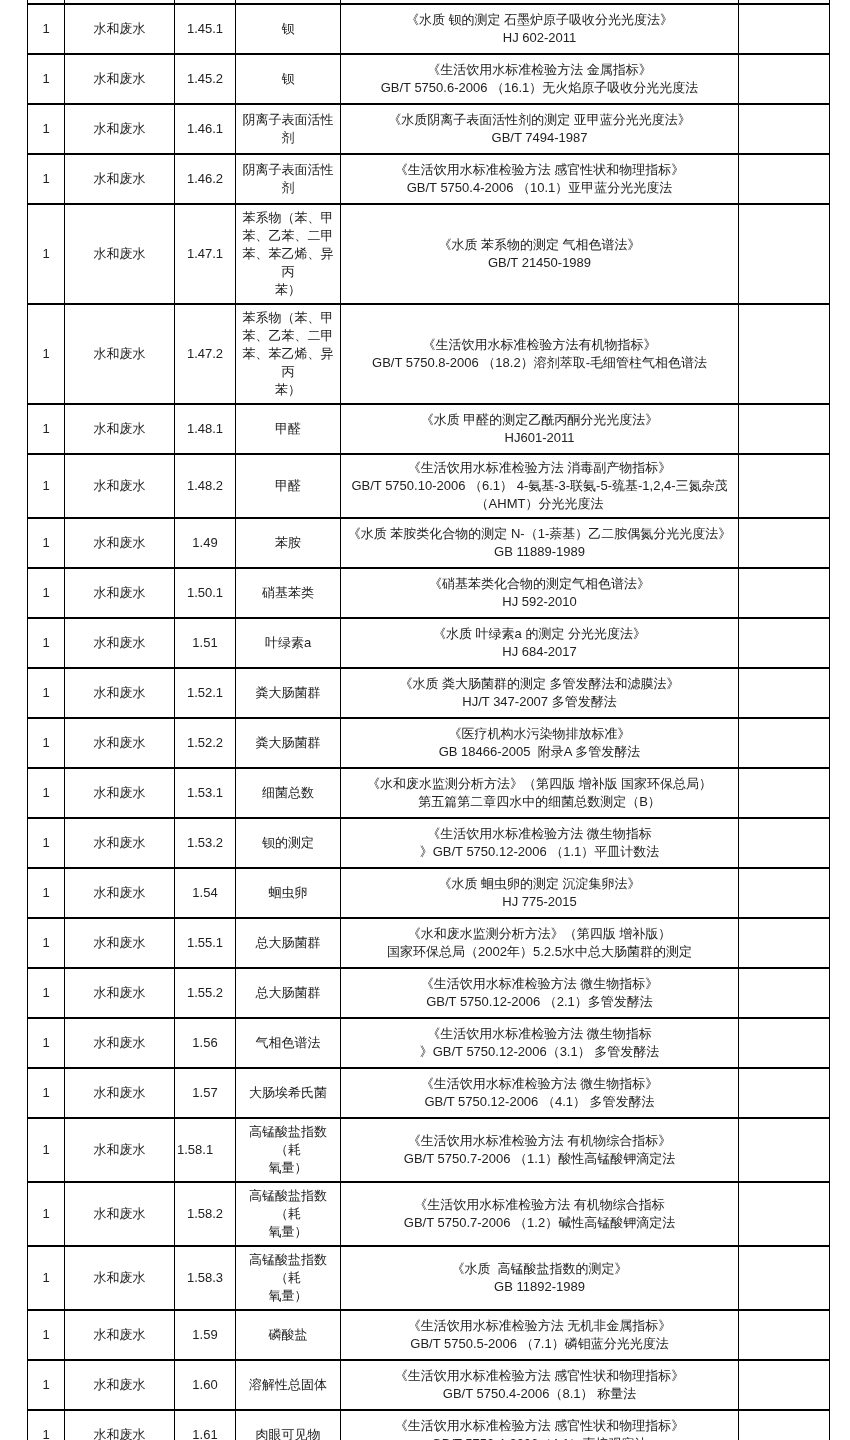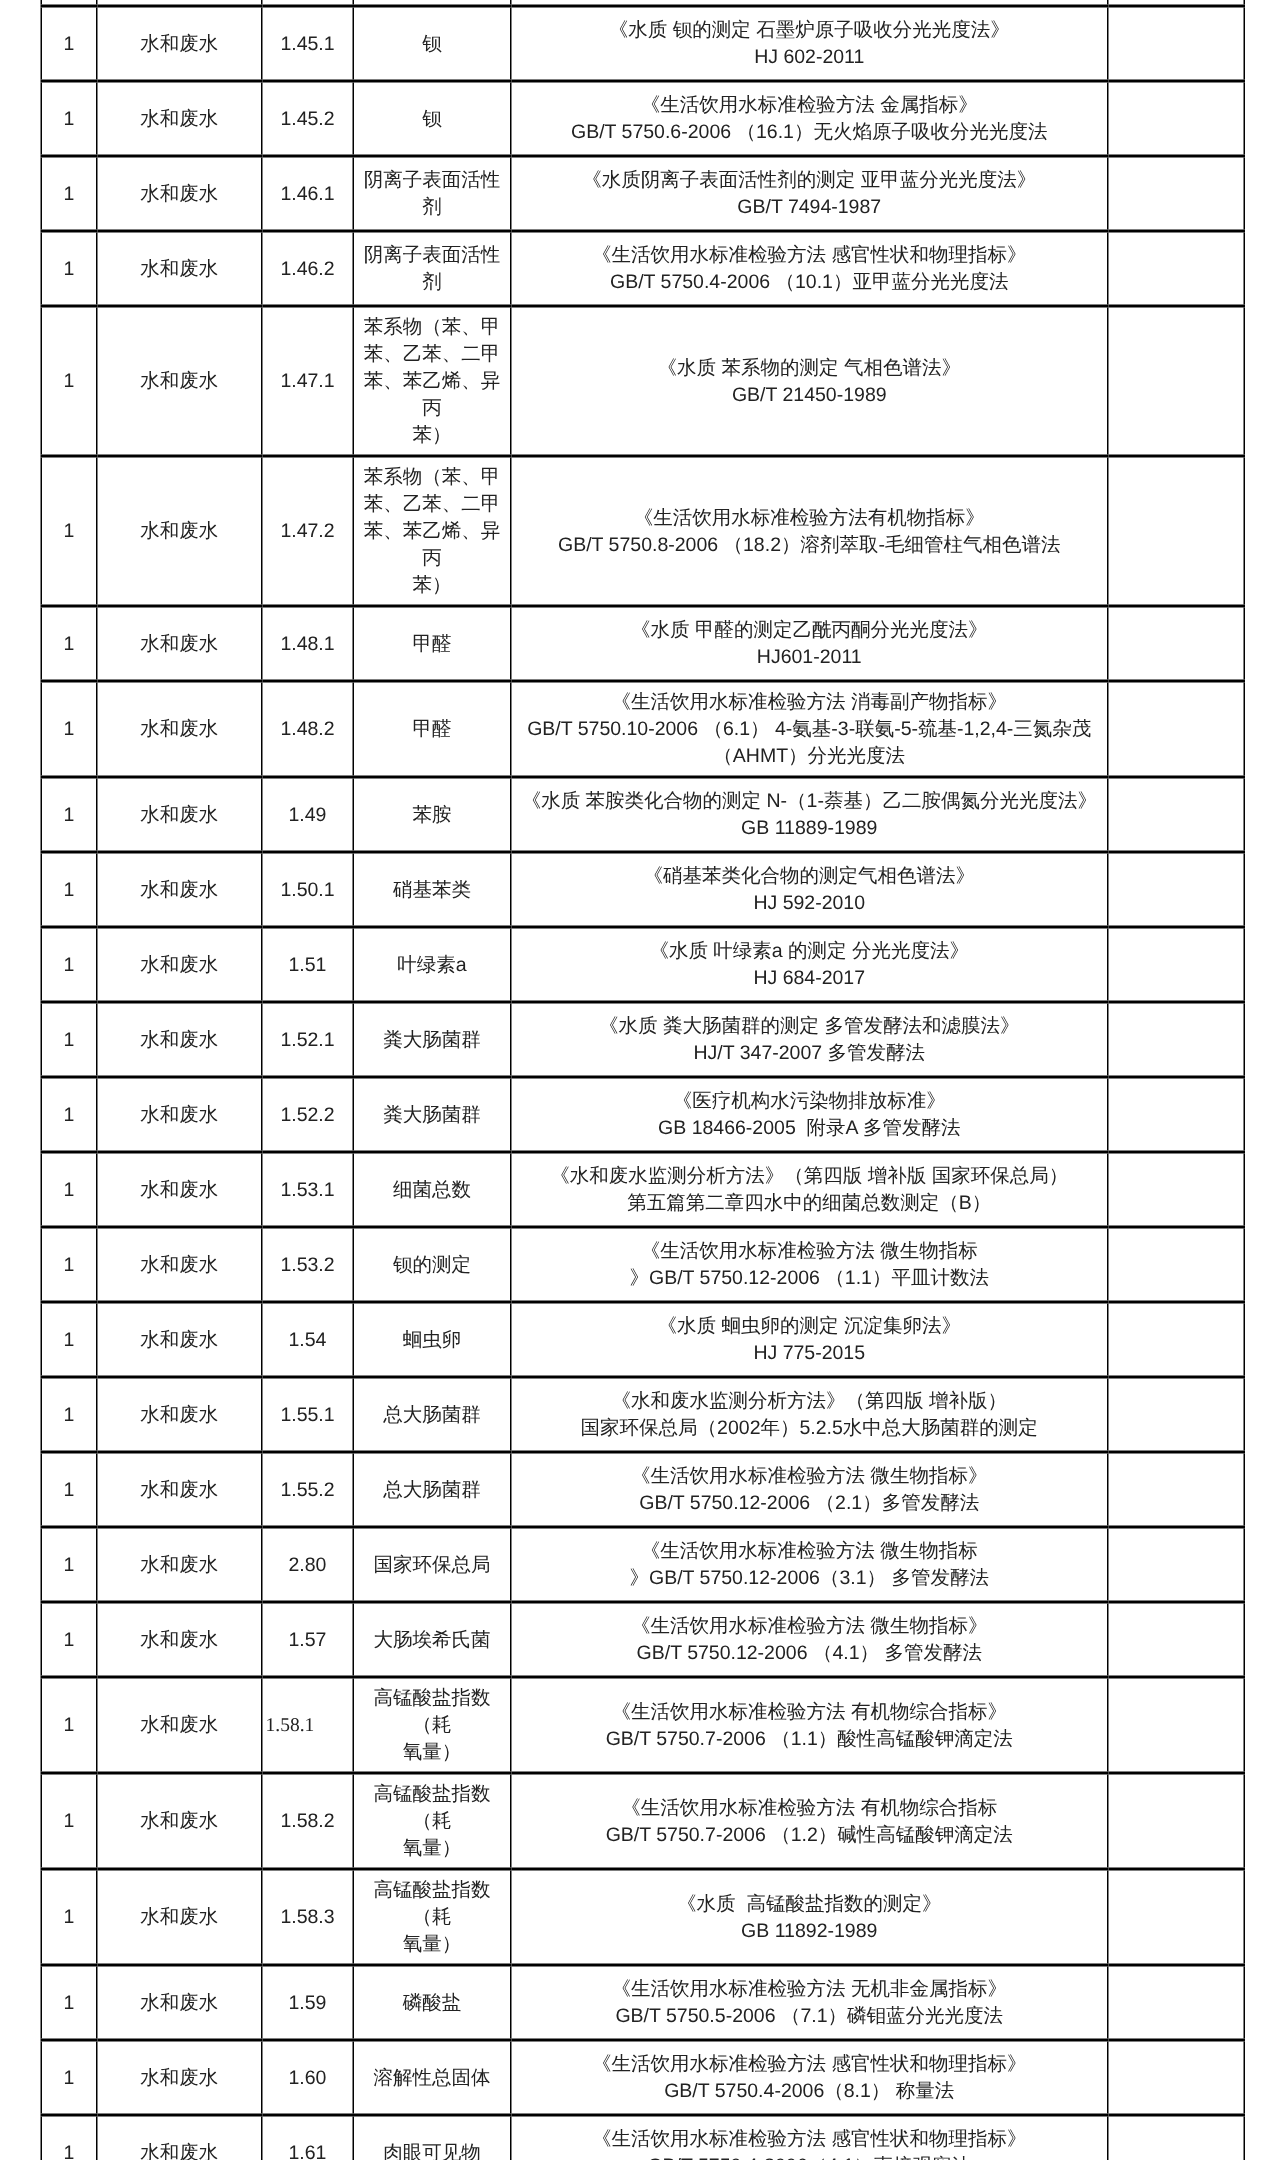--- a/index.html
+++ b/index.html
@@ -243,39 +243,39 @@
     <td class="c-category">水和废水</td>
     <td class="c-code">1.55.2</td>
     <td class="c-param">总大肠菌群</td>
     <td class="c-method">《生活饮用水标准检验方法 微生物指标》
 GB/T 5750.12-2006 （2.1）多管发酵法</td>
     <td class="c-note"></td>
   </tr>
         <tr class="data-row">
     <td class="c-seq">1</td>
     <td class="c-category">水和废水</td>
-    <td class="c-code">2.80</td>
-    <td class="c-param">国家环保总局</td>
+    <td class="c-code">1.56</td>
+    <td class="c-param">气相色谱法</td>
     <td class="c-method">《生活饮用水标准检验方法 微生物指标
 》GB/T 5750.12-2006（3.1） 多管发酵法</td>
     <td class="c-note"></td>
   </tr>
         <tr class="data-row">
     <td class="c-seq">1</td>
     <td class="c-category">水和废水</td>
     <td class="c-code">1.57</td>
     <td class="c-param">大肠埃希氏菌</td>
     <td class="c-method">《生活饮用水标准检验方法 微生物指标》
 GB/T 5750.12-2006 （4.1） 多管发酵法</td>
     <td class="c-note"></td>
   </tr>
         <tr class="data-row">
     <td class="c-seq">1</td>
     <td class="c-category">水和废水</td>
-    <td class="c-code" style="text-align: left; font-family: Liberation Serif, serif;">1.58.1</td>
+    <td class="c-code" style="text-align: left;">1.58.1</td>
     <td class="c-param">高锰酸盐指数（耗
 氧量）</td>
     <td class="c-method">《生活饮用水标准检验方法 有机物综合指标》
 GB/T 5750.7-2006 （1.1）酸性高锰酸钾滴定法</td>
     <td class="c-note"></td>
   </tr>
         <tr class="data-row">
     <td class="c-seq">1</td>
     <td class="c-category">水和废水</td>
     <td class="c-code">1.58.2</td>

